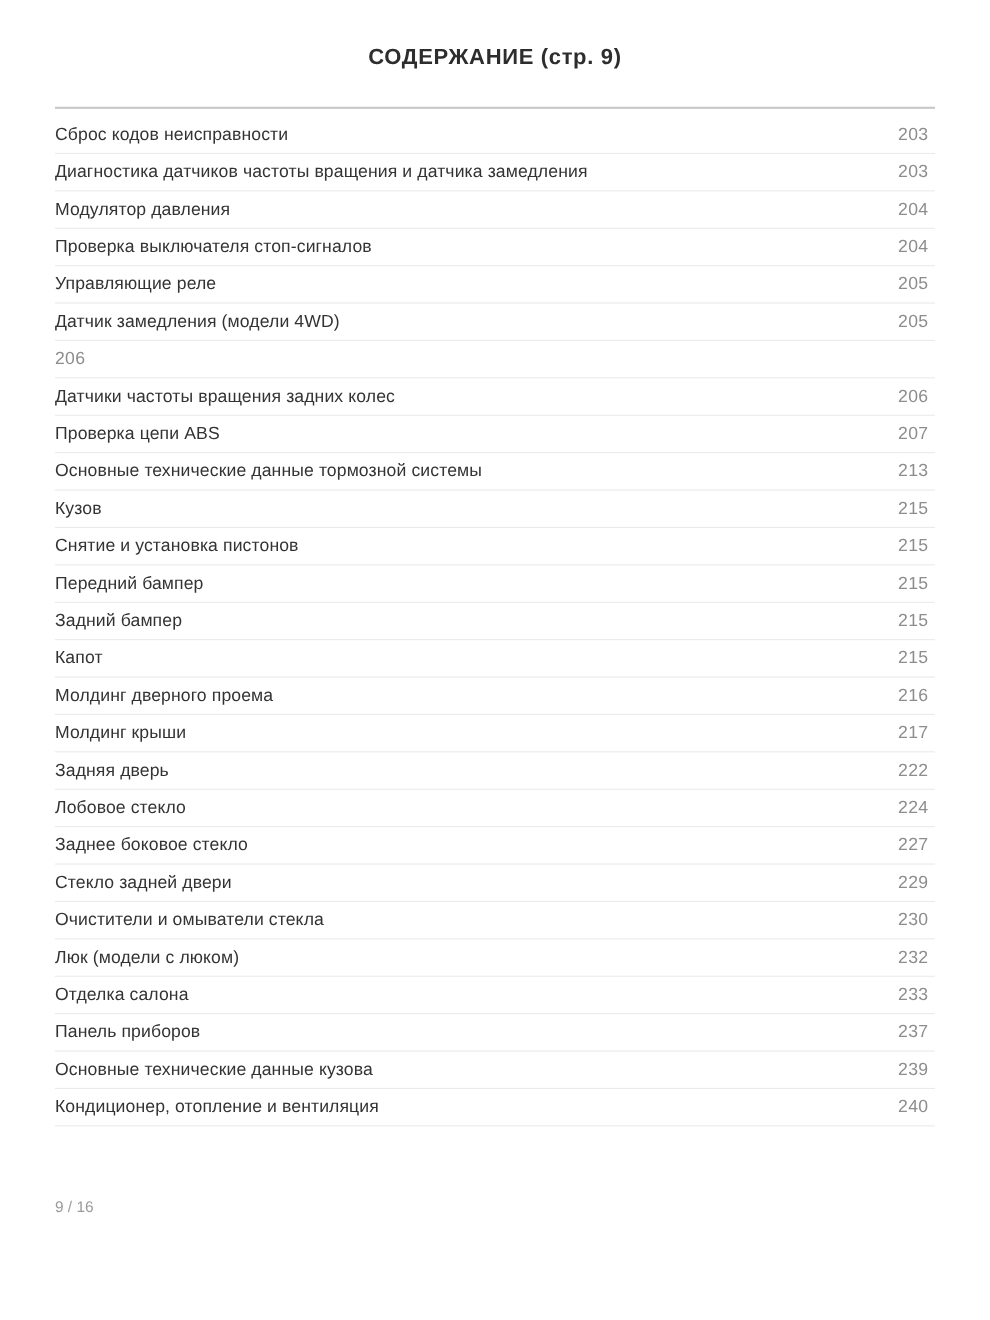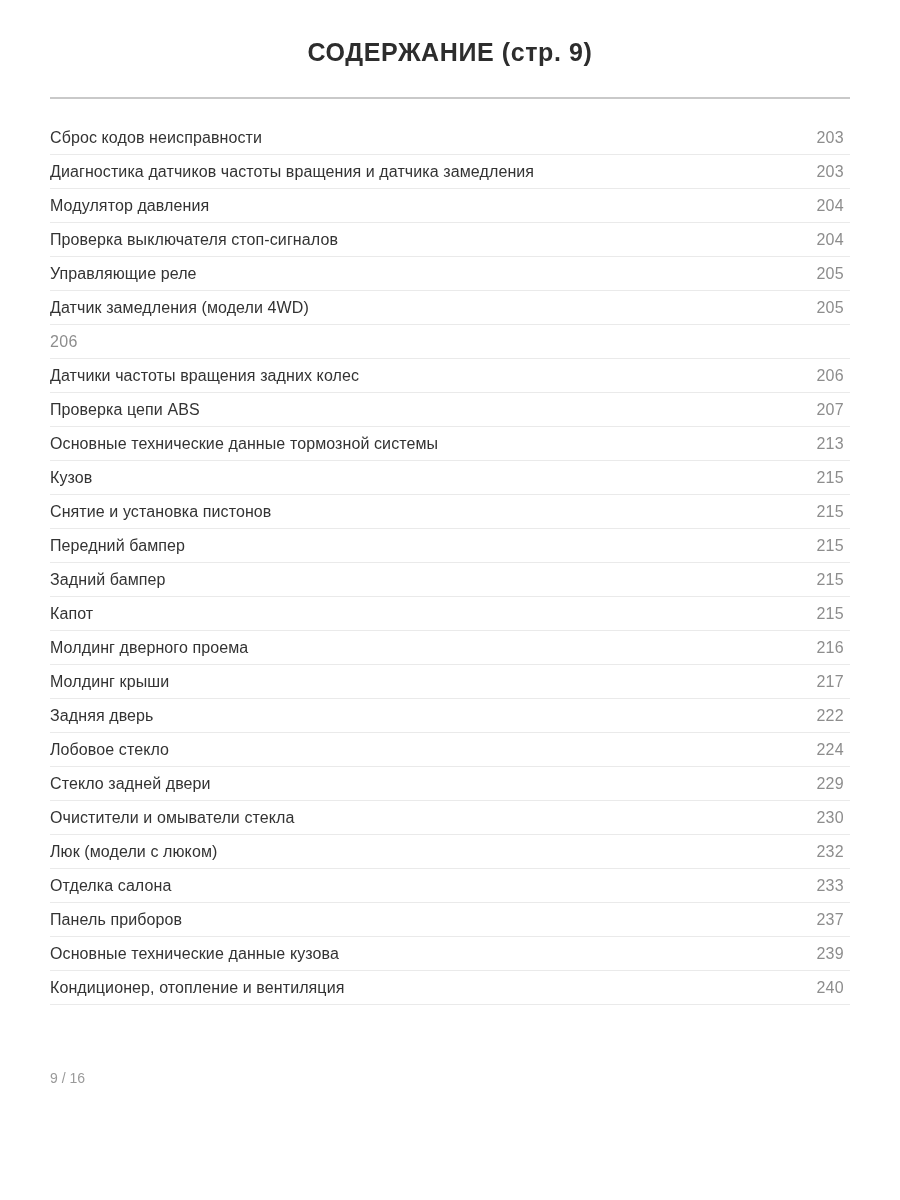--- a/index.html
+++ b/index.html
@@ -27,34 +27,34 @@
     width: 900px;
     height: 1200px;
     padding: 0 50px;
     display: flex;
     flex-direction: column;
   }
   .page-title {
     margin: 0;
     padding-top: 38px;
     text-align: center;
-    font-size: 25px;
+    font-size: 20px;
     line-height: 28px;
     font-weight: 700;
     letter-spacing: 0.6px;
     color: var(--title);
   }
   .header-divider {
     height: 2px;
     background: var(--header-divider);
     margin-top: 31px;
     border: none;
   }
   .toc {
-    margin-top: 22px;
+    margin-top: 7px;
   }
   .toc-row {
     height: 34px;
     display: flex;
     align-items: center;
     justify-content: space-between;
     border-bottom: 1px solid var(--row-divider);
     font-size: 16px;
     cursor: default;
   }
@@ -154,20 +154,24 @@
   </div>
       <div class="toc-row">
     <span class="toc-title">Задняя дверь</span>
     <span class="toc-page">222</span>
   </div>
       <div class="toc-row">
     <span class="toc-title">Лобовое стекло</span>
     <span class="toc-page">224</span>
   </div>
       <div class="toc-row">
+    <span class="toc-title">Заднее боковое стекло</span>
+    <span class="toc-page">227</span>
+  </div>
+      <div class="toc-row">
     <span class="toc-title">Стекло задней двери</span>
     <span class="toc-page">229</span>
   </div>
       <div class="toc-row">
     <span class="toc-title">Очистители и омыватели стекла</span>
     <span class="toc-page">230</span>
   </div>
       <div class="toc-row">
     <span class="toc-title">Люк (модели с люком)</span>
     <span class="toc-page">232</span>

